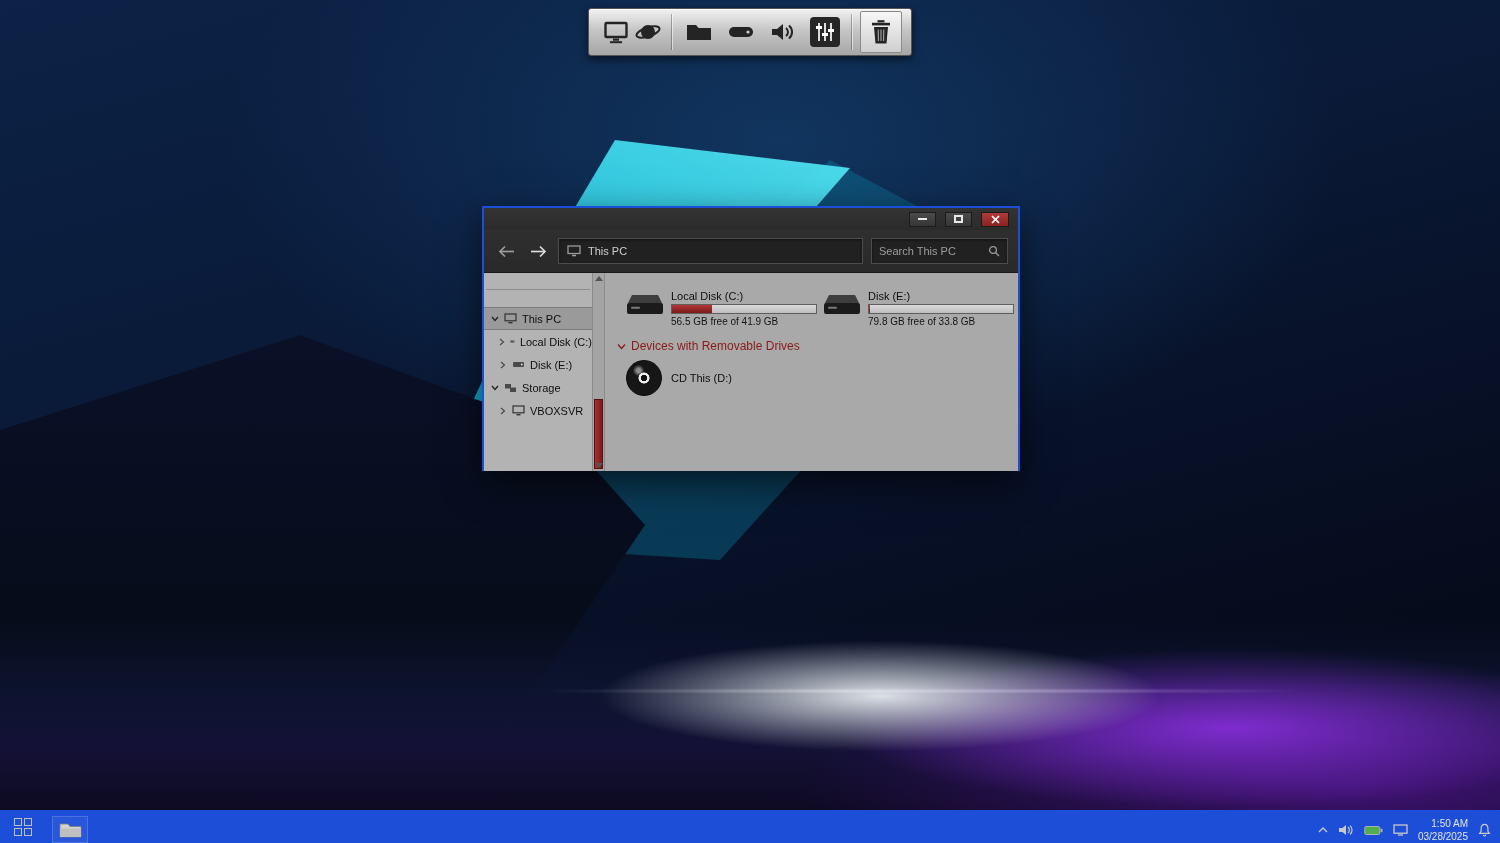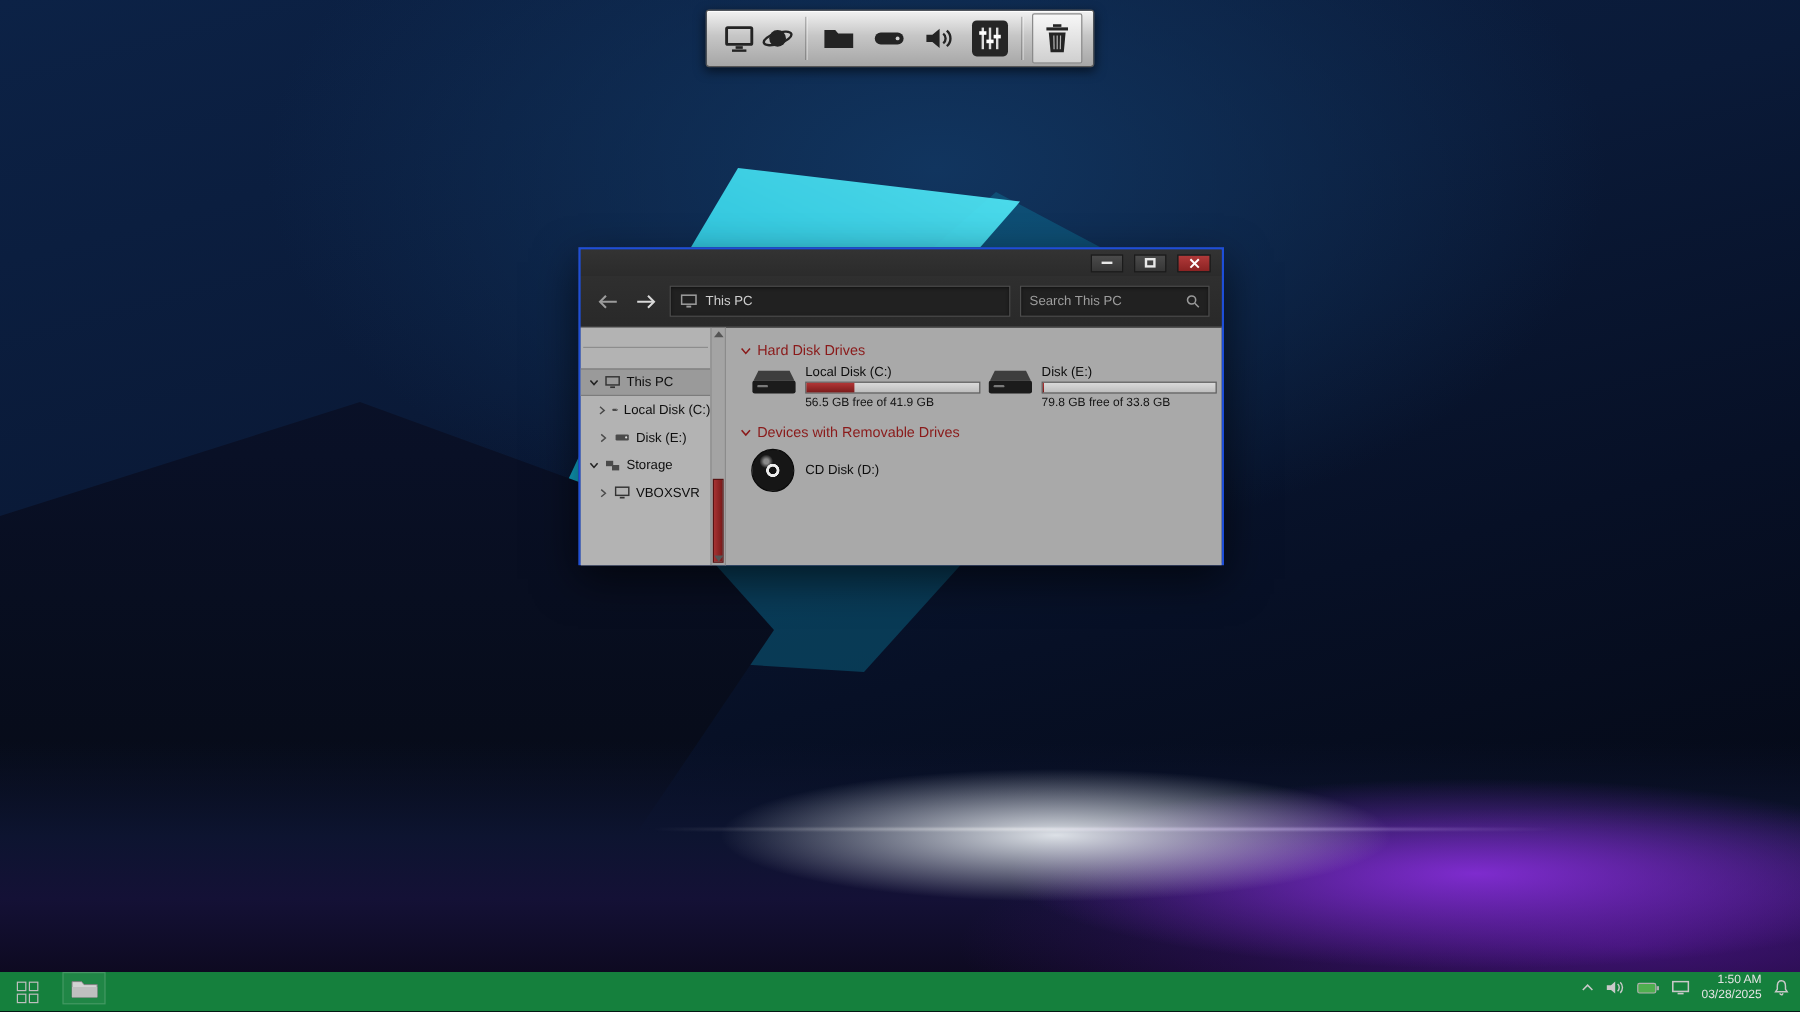--- a/index.html
+++ b/index.html
@@ -57,21 +57,21 @@
   .win-btn.close { background:linear-gradient(#b23a3a,#8a2222); width:28px; }
   .glyph-min { width:9px; height:2px; background:#e9e9e9; }
   .glyph-max { width:9px; height:8px; border:2px solid #e9e9e9; }
 
   .navbar { height:42px; display:flex; align-items:center; gap:8px; padding:0 10px;
       background:linear-gradient(#2f2f2f,#292929); }
   .nav-arrow { width:24px; height:24px; display:flex; align-items:center; justify-content:center; cursor:pointer; }
   .address { flex:1; height:26px; background:#212121; border:1px solid #4d4d4d;
       display:flex; align-items:center; gap:7px; padding:0 8px; color:#cfcfcf; font-size:11px;
       box-shadow:inset 0 1px 3px rgba(0,0,0,.55); cursor:text; }
-  .search { width:158px; height:26px; background:#212121; border:1px solid #4d4d4d;
+  .search { width:137px; height:26px; background:#212121; border:1px solid #4d4d4d;
       display:flex; align-items:center; padding:0 7px; box-shadow:inset 0 1px 3px rgba(0,0,0,.55); }
   .search input { flex:1; min-width:0; background:transparent; border:none; outline:none;
       color:#cfcfcf; font-size:11px; font-family:"Liberation Sans",sans-serif; }
   .search input::placeholder { color:#9d9d9d; }
   .search .mag { cursor:pointer; display:flex; }
 
   .content { display:flex; height:199px; background:#a9a9a9; border-top:1px solid #191919; }
   .sidebar { width:108px; background:#b3b3b3; position:relative; padding-top:34px; }
   .side-sep { position:absolute; top:16px; left:2px; right:2px; height:1px; background:#8d8d8d; }
   .side-row { height:23px; display:flex; align-items:center; gap:5px; padding-left:7px;
@@ -98,22 +98,22 @@
   .cap-fill { height:100%; background:linear-gradient(#b23636,#7c1c1c); }
   .d-detail { font-size:10px; color:#141414; }
   .sec2 { margin-top:12px; }
   .cd-item { display:flex; align-items:center; gap:9px; margin:7px 0 0 9px; cursor:pointer; }
   .cd { width:36px; height:36px; border-radius:50%; border:1px solid #0a0a0a;
       background:
       radial-gradient(circle at 34% 28%, rgba(255,255,255,.5) 0 2px, rgba(255,255,255,0) 17%),
       radial-gradient(circle, #101010 0 12%, #ececec 14% 22%, #161616 24% 100%); }
 
   
-  .taskbar { position:absolute; left:0; right:0; bottom:0; height:33px; background:#15803d;
-      display:flex; align-items:flex-start; }
+  .taskbar { position:absolute; left:0; right:0; bottom:0; height:33px; background:#1d4ed8;
+      display:flex; align-items:flex-end; }
   .start { width:46px; height:33px; display:flex; align-items:center; justify-content:center; cursor:pointer; }
   .start-grid { display:grid; grid-template-columns:8px 8px; gap:2px; }
   .start-grid span { width:8px; height:8px; border:1.5px solid #bfbfbf; }
   .task-app { width:36px; height:27px; margin-left:6px; display:flex; align-items:center; justify-content:center;
       border:1px solid rgba(255,255,255,.16); background:rgba(255,255,255,.05); cursor:pointer; }
   .tray { margin-left:auto; display:flex; align-items:center; gap:10px; padding-right:9px; }
   .tray-ic { display:flex; align-items:center; cursor:pointer; }
   .clock { text-align:right; color:#e3e3e3; font-size:10px; line-height:1.3; cursor:pointer; }
 </style>
 </head>
@@ -302,26 +302,20 @@
         <div class="scroll-arrow up">
             <span class="tri-up"></span>
           </div>
         <div class="vthumb"></div>
         <div class="scroll-arrow down">
             <span class="tri-dn"></span>
           </div>
       </div>
 
       <div class="main">
-        <div class="sec-head">
-          <svg width="9" height="7" viewBox="0 0 9 7">
-            <polyline points="1,1.5 4.5,5.5 8,1.5" fill="none" stroke="#8a1a1a" stroke-width="1.3"></polyline>
-          </svg>
-          <span>Hard Disk Drives</span>
-        </div>
 
         <div class="drive-row">
           <div class="drive-item">
             <div class="drive-ic">
               <svg width="40" height="28" viewBox="0 0 40 28">
                 <polygon points="7,4 33,4 37,12 3,12" fill="#3e3e3e"></polygon>
                 <rect x="2" y="12" width="36" height="11" rx="2" fill="#1b1b1b"></rect>
                 <rect x="6" y="15.8" width="9" height="2" rx="1" fill="#7a7a7a"></rect>
               </svg>
             </div>
@@ -354,21 +348,21 @@
 
         <div class="sec2">
           <div class="sec-head">
             <svg width="9" height="7" viewBox="0 0 9 7">
               <polyline points="1,1.5 4.5,5.5 8,1.5" fill="none" stroke="#8a1a1a" stroke-width="1.3"></polyline>
             </svg>
             <span>Devices with Removable Drives</span>
           </div>
           <div class="cd-item">
             <div class="cd"></div>
-            <div class="d-label">CD Disk (D:)</div>
+            <div class="d-label">CD This (D:)</div>
           </div>
         </div>
       </div>
     </div>
   </div>
 
   <div class="taskbar">
     <div class="start">
       <div class="start-grid">
         <span></span>

